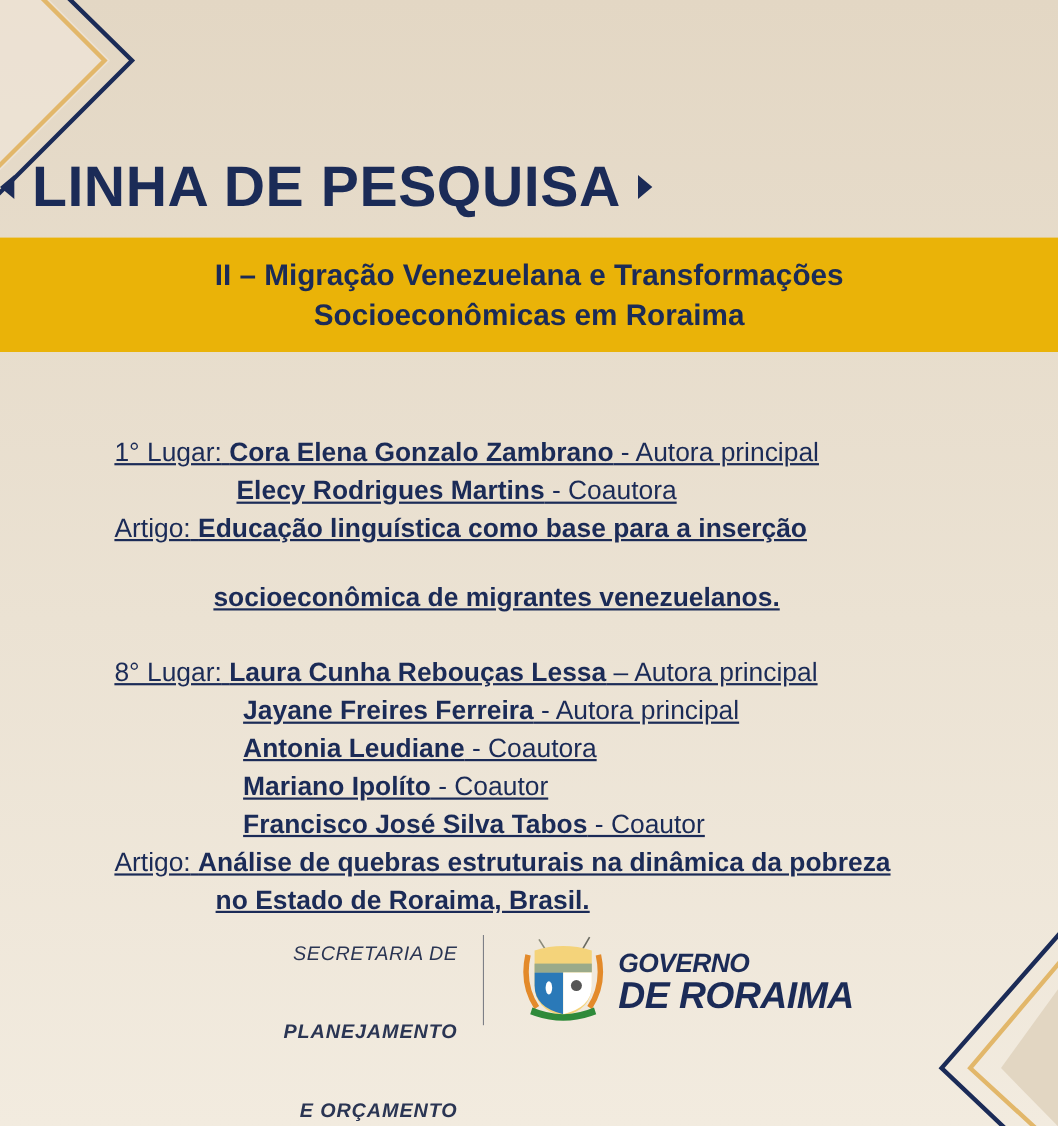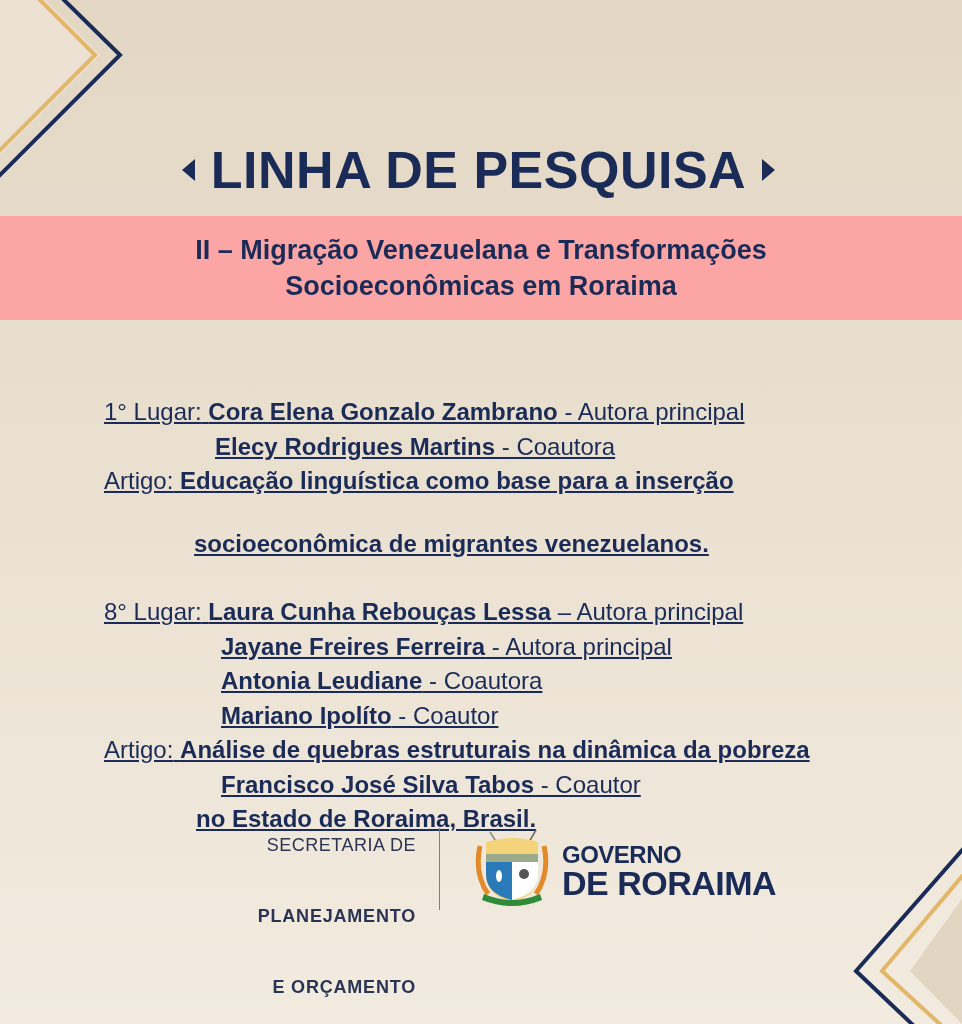--- a/index.html
+++ b/index.html
@@ -9,48 +9,48 @@
     font-family: "Liberation Sans", sans-serif;
     color: #1b2b57;
   }
   .corner { position: absolute; }
   .corner-tl { left: 0; top: 0; width: 130px; height: 200px; }
   .corner-br { right: 0; bottom: 0; width: 130px; height: 190px; }
 
   .title {
     position: absolute; top: 140px; left: 0; width: 957px;
     text-align: center; font-weight: 700; font-size: 52px; letter-spacing: 0.5px;
-    display: flex; justify-content: center; align-items: center; gap: 16px;
+    display: flex; align-items: center; gap: 16px;
   }
   .title .arrow { display: inline-block; width: 0; height: 0; border-top: 11px solid transparent; border-bottom: 11px solid transparent; }
   .arrow-left { border-right: 13px solid #1b2b57; }
   .arrow-right { border-left: 13px solid #1b2b57; }
 
   .band {
     position: absolute; top: 216px; left: 0; width: 962px; height: 104px;
-    background: #fca5a5;
+    background: #eab308;
     display: flex; flex-direction: column; align-items: center; justify-content: center;
     font-weight: 700; font-size: 27px; line-height: 36px; text-align: center;
   }
 
   .content {
     position: absolute; left: 104px; top: 395px; width: 820px;
     font-size: 24px; line-height: 34.5px;
   }
   .row { white-space: nowrap; text-decoration: underline; }
   .lbl { font-weight: 400; }
   .b { font-weight: 700; }
   .indent1 { padding-left: 111px; }
   .indent-art1 { padding-left: 90px; margin-top: 28px; }
   .indent2 { padding-left: 117px; }
   .indent-art2 { padding-left: 92px; }
   .gap { height: 34px; }
 
   .footer {
-    position: absolute; top: 826px; left: 0; width: 962px; height: 90px;
+    position: absolute; top: 848px; left: 0; width: 962px; height: 90px; font-style: italic;
   }
   .sec {
     position: absolute; right: 546px; top: 8px; text-align: right;
     font-size: 18px; line-height: 23px; color: #2a3553;
   }
   .sec .l1 { font-weight: 400; letter-spacing: 0.5px; }
   .sec .l2, .sec .l3 { font-weight: 700; letter-spacing: 0.8px; margin-top: 48px; }
   .vdiv { position: absolute; left: 439px; top: 2px; width: 1px; height: 82px; background: #7d7f86; }
   .crest { position: absolute; left: 474px; top: 2px; width: 76px; height: 82px; }
   .gov {
@@ -110,26 +110,26 @@
     </div>
     <div class="row indent2">
       <span class="b">Jayane Freires Ferreira</span><span> - Autora principal</span>
     </div>
     <div class="row indent2">
       <span class="b">Antonia Leudiane</span><span> - Coautora</span>
     </div>
     <div class="row indent2">
       <span class="b">Mariano Ipolíto</span><span> - Coautor</span>
     </div>
+    <div class="row indent2">
+      <span class="b">Francisco José Silva Tabos</span><span> - Coautor</span>
+    </div>
     <div class="row">
       <span class="lbl">Artigo:</span>
       <span class="b">Análise de quebras estruturais na dinâmica da pobreza</span>
-    </div>
-    <div class="row indent2">
-      <span class="b">Francisco José Silva Tabos</span><span> - Coautor</span>
     </div>
     <div class="row indent-art2">
       <span class="b">no Estado de Roraima, Brasil.</span>
     </div>
   </div>
 </div>
 
 <div class="footer">
   <div class="sec">
     <div class="l1">SECRETARIA DE</div>

